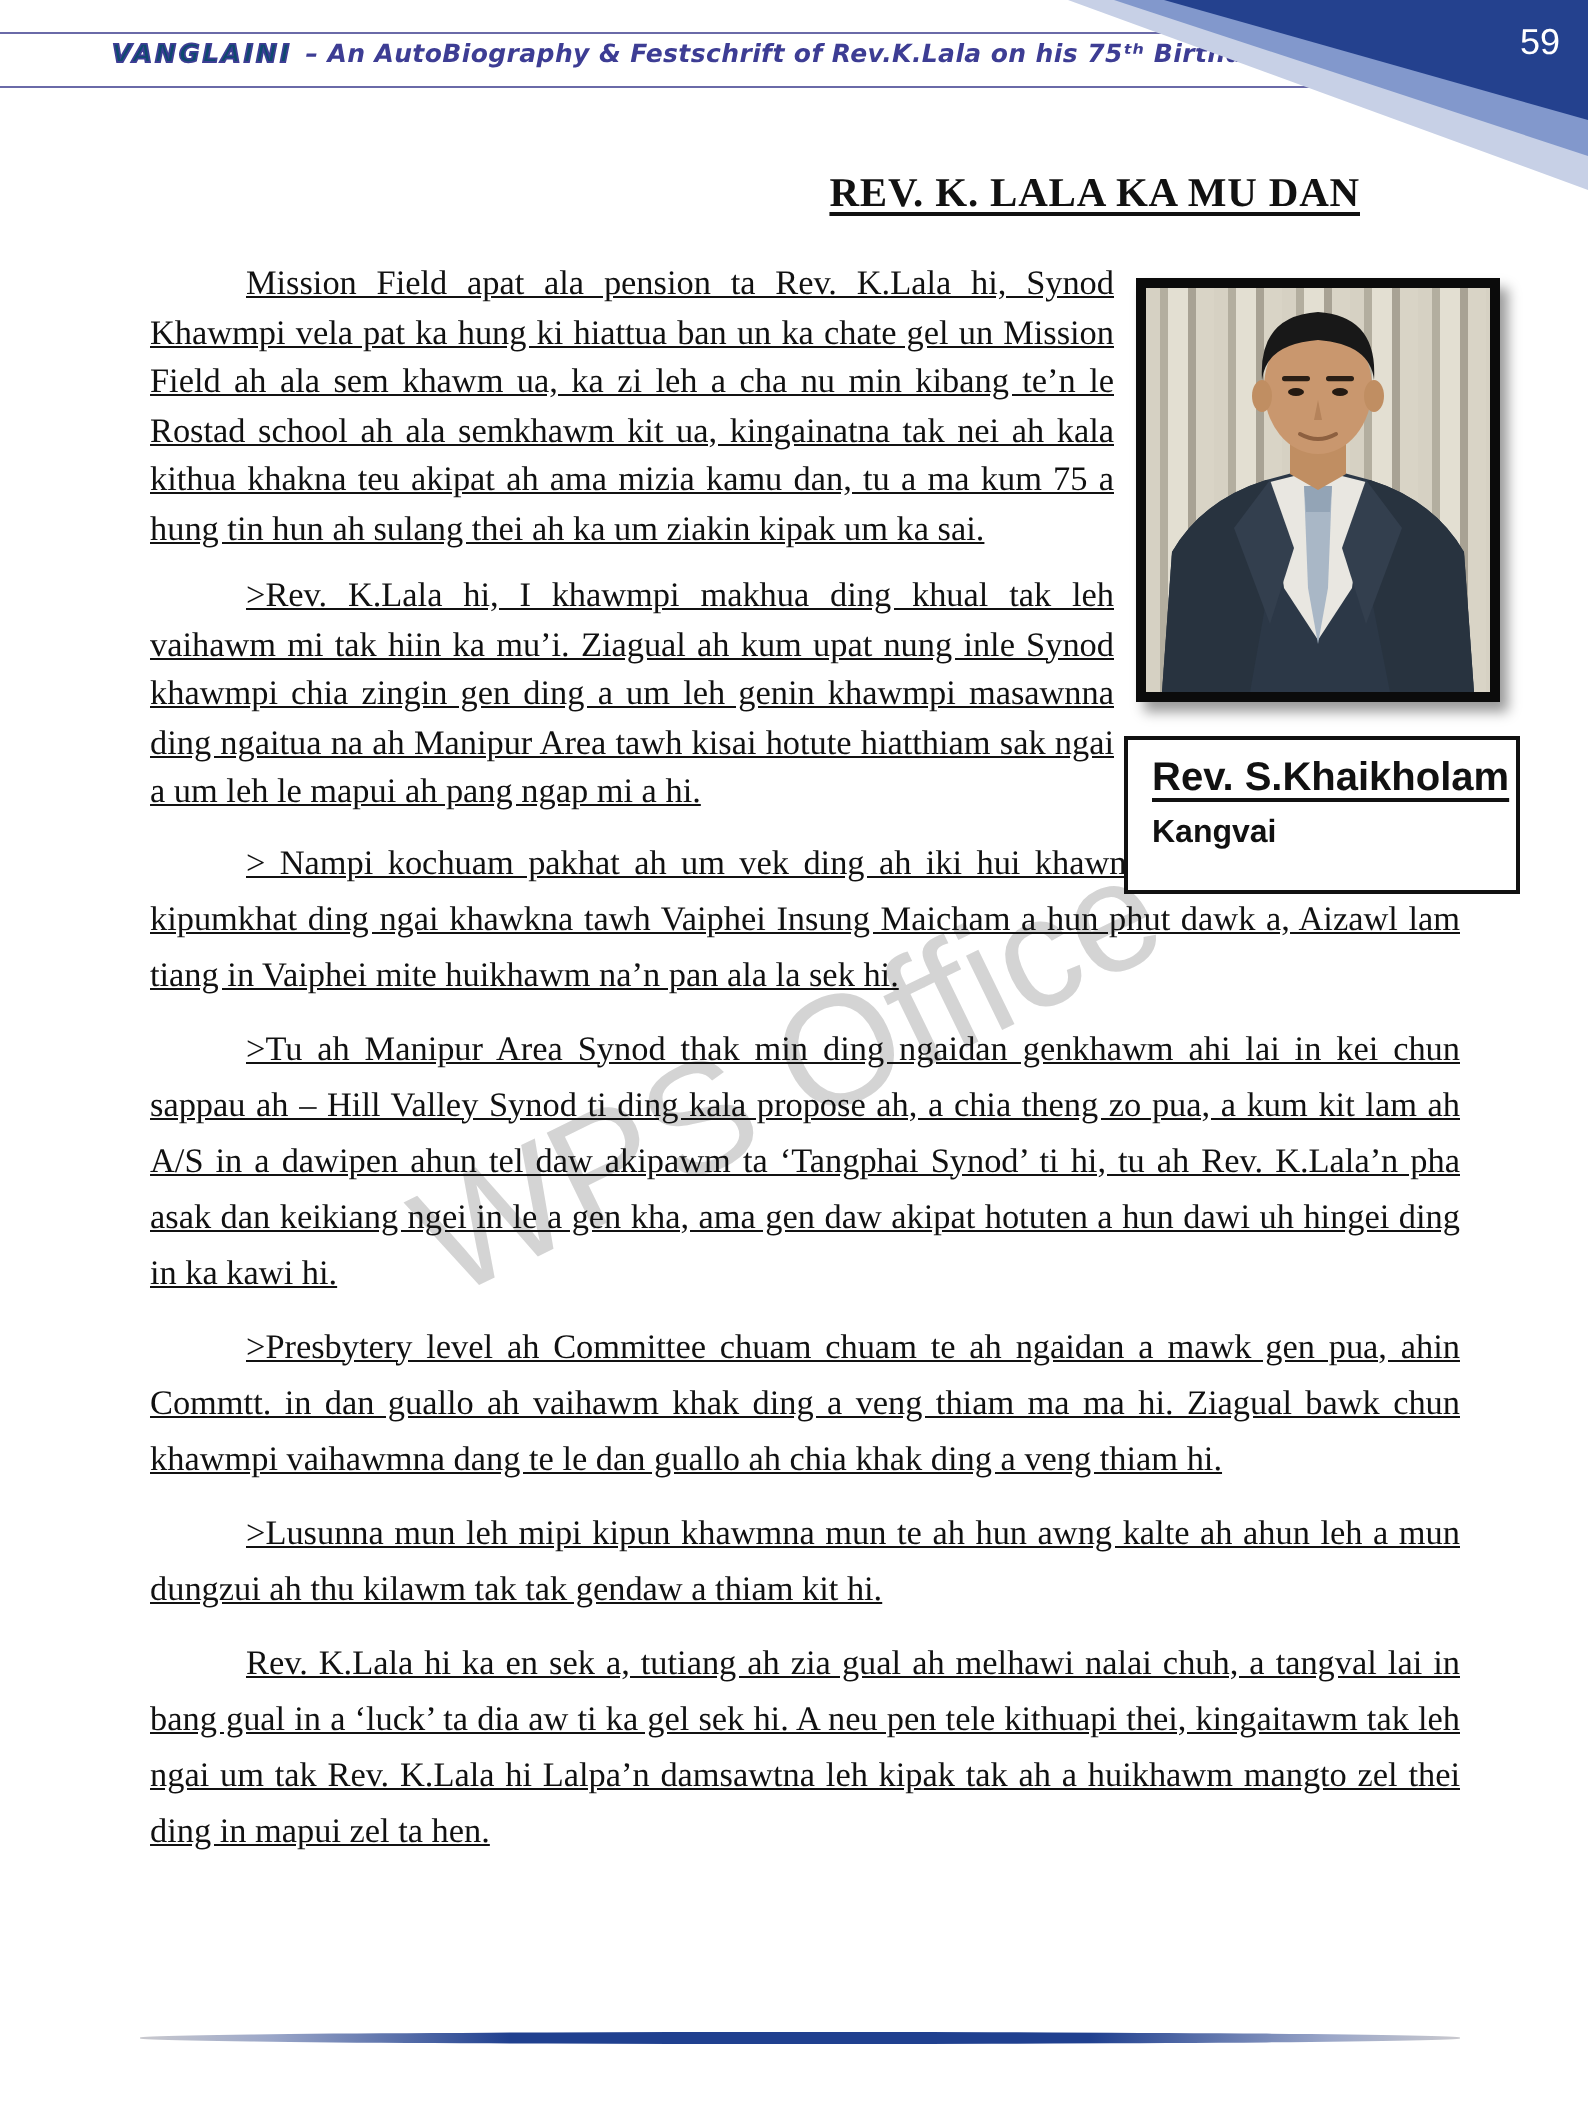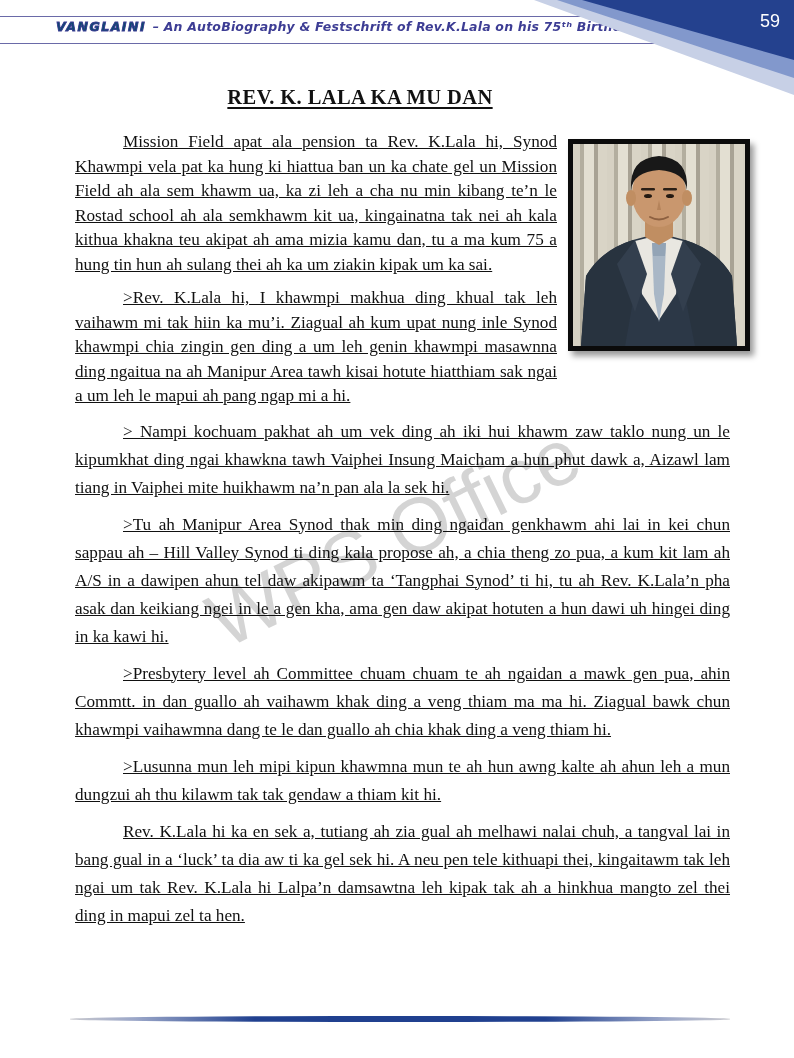--- a/index.html
+++ b/index.html
@@ -34,21 +34,21 @@
   .corner{position:absolute;top:0;right:0;width:300px;height:100px;}
   .page-number{
     position:absolute;top:11px;right:14px;
     font-family:"Liberation Sans", sans-serif;
     font-size:18px;color:#ffffff;z-index:5;
   }
 
   
   .title{
     position:absolute;top:86px;left:40px;width:640px;
-    text-align:center;
+    text-align:right;
     font-size:20.5px;font-weight:bold;
     letter-spacing:.4px;
     text-decoration:underline;
     text-decoration-thickness:2px;
     text-underline-offset:3px;
   }
 
   
   .watermark{
     position:absolute;left:160px;top:492px;width:470px;height:96px;
@@ -162,26 +162,30 @@
       <rect x="90" y="44" width="14" height="2.6" rx="1.3" fill="#2a1f16"></rect>
 
       <ellipse cx="75" cy="52" rx="4" ry="2" fill="#241a12"></ellipse>
       <ellipse cx="97" cy="52" rx="4" ry="2" fill="#241a12"></ellipse>
 
       <path d="M 86,56 L 84,66 L 88,66 Z" fill="#b5835b"></path>
       <path d="M 77,73 Q 86,78 95,73" stroke="#8d6040" stroke-width="2" fill="none" stroke-linecap="round"></path>
     </svg>
   </figure>
 
+  <div class="caption-box">
+    <div class="caption-name">Rev. S.Khaikholam</div>
+    <div class="caption-loc">Kangvai</div>
+  </div>
 
   <div class="content">
     <p class="narrow">Mission Field apat ala pension ta Rev. K.Lala hi, Synod Khawmpi vela pat ka hung ki hiattua ban un ka chate gel un Mission Field ah ala sem khawm ua, ka zi leh a cha nu min kibang te’n le Rostad school ah ala semkhawm kit ua, kingainatna tak nei ah kala kithua khakna teu akipat  ah ama   mizia kamu dan, tu a ma kum 75 a hung tin hun ah sulang thei ah ka um ziakin kipak um ka sai.</p>
     <p class="narrow">&gt;Rev. K.Lala hi, I khawmpi makhua ding khual tak leh vaihawm mi tak hiin ka mu’i. Ziagual ah kum upat nung inle Synod khawmpi chia zingin gen ding a um leh genin khawmpi masawnna ding ngaitua na ah  Manipur Area tawh kisai hotute hiatthiam sak ngai a um leh le mapui ah pang ngap mi a hi.</p>
     <p>&gt; Nampi kochuam pakhat ah um vek ding ah iki hui khawm zaw taklo nung un le kipumkhat ding ngai khawkna tawh Vaiphei Insung Maicham a hun phut dawk a, Aizawl lam tiang in Vaiphei mite huikhawm na’n pan ala la sek hi.</p>
     <p>&gt;Tu ah Manipur Area Synod thak min ding ngaidan genkhawm ahi lai in kei chun sappau ah – Hill Valley Synod ti ding kala propose ah, a chia theng zo pua, a kum kit lam ah A/S in a dawipen ahun tel daw akipawm ta ‘Tangphai Synod’ ti hi, tu ah Rev. K.Lala’n pha asak dan keikiang ngei in le a gen kha, ama gen daw akipat hotuten a hun dawi uh hingei ding in ka kawi hi.</p>
     <p>&gt;Presbytery level ah Committee chuam chuam te ah ngaidan a mawk gen pua, ahin Commtt. in dan guallo ah vaihawm khak ding a veng thiam ma ma hi. Ziagual bawk chun khawmpi vaihawmna dang te le dan guallo ah chia khak ding a veng thiam hi.</p>
     <p>&gt;Lusunna mun leh mipi kipun khawmna mun te ah hun awng kalte ah ahun leh a mun dungzui ah thu kilawm tak tak gendaw a thiam kit hi.</p>
-    <p>Rev. K.Lala hi ka en sek a, tutiang ah zia gual ah melhawi nalai chuh, a tangval lai in bang gual in a ‘luck’ ta dia aw ti ka gel sek hi. A neu pen tele kithuapi thei, kingaitawm tak leh ngai um tak Rev. K.Lala hi Lalpa’n damsawtna leh kipak tak ah a hinkhua mangto zel thei ding in mapui zel ta hen.</p>
+    <p>Rev. K.Lala hi ka en sek a, tutiang ah zia gual ah melhawi nalai chuh, a tangval lai in bang gual in a ‘luck’ ta dia aw ti ka gel sek hi. A neu pen tele kithuapi thei, kingaitawm tak leh ngai um tak Rev. K.Lala hi Lalpa’n damsawtna leh kipak tak ah a huikhawm mangto zel thei ding in mapui zel ta hen.</p>
   </div>
 
   <div class="footer-divider"></div>
 
 </div>
 
 </body></html>

